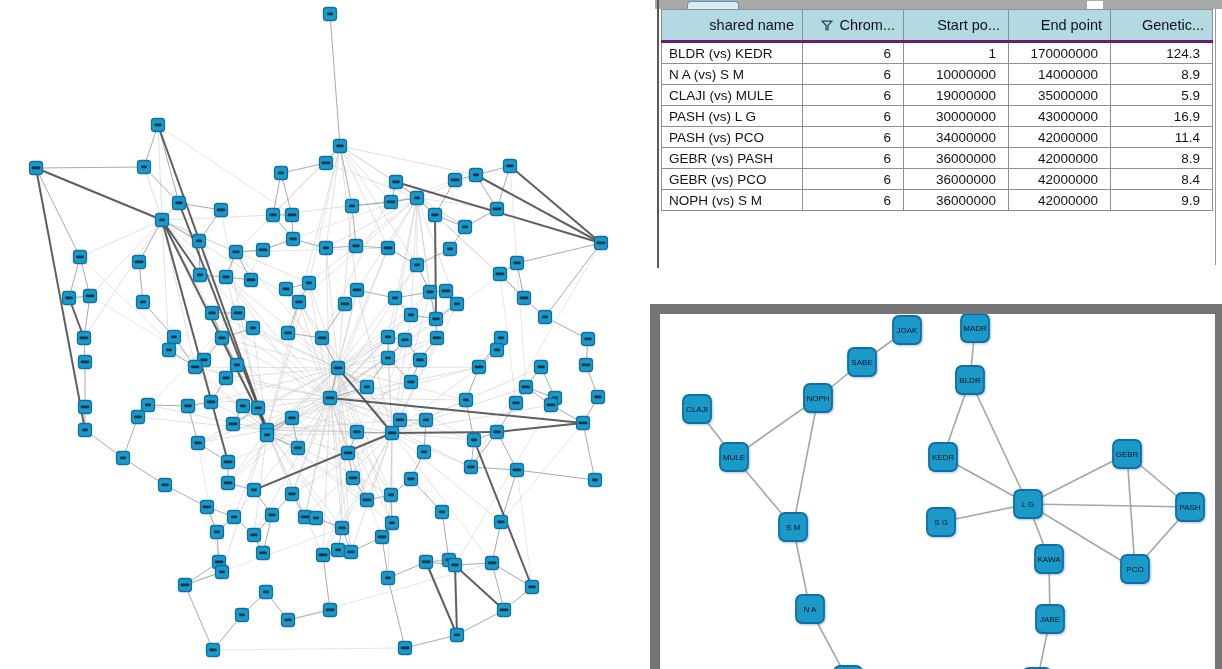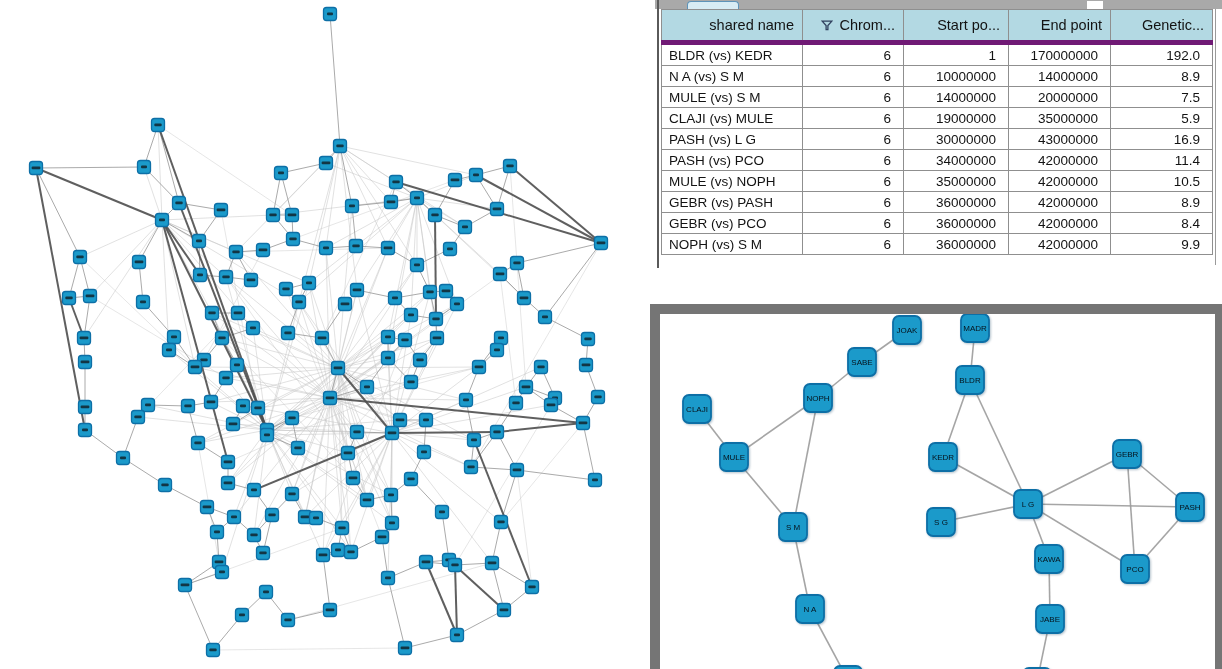--- a/index.html
+++ b/index.html
@@ -15,21 +15,21 @@
   .tab-fragment{position:absolute;left:32px;top:1px;width:52px;height:8px;background:var(--tab-fill);
        border:1px solid var(--tab-border);border-bottom:none;border-radius:4px 4px 0 0;box-sizing:border-box;}
   .strip-notch{position:absolute;left:432px;top:1px;width:16px;height:8px;background:#fff;}
   .panel-vline{position:absolute;left:2px;top:0;width:2px;height:268px;background:#5a5a5a;}
   .scroll-strip{position:absolute;left:560px;top:9px;width:6px;height:256px;background:#fff;border-left:1px solid #9a9a9a;}
 
   #edge-table{position:absolute;left:6px;top:9px;border-collapse:collapse;table-layout:fixed;
        border:1px solid #5f5f5f;background:#fff;}
   #edge-table th{background:var(--table-header-bg);border:1px solid var(--table-grid);
        height:30px;font-size:14.5px;font-weight:normal;color:var(--table-text);
-       padding:0 8px 0 4px;white-space:nowrap;overflow:hidden;border-bottom:5px solid #701a75;}
+       padding:0 8px 0 4px;white-space:nowrap;overflow:hidden;border-bottom:3px solid #701a75;}
   #edge-table th .hwrap{display:flex;align-items:center;justify-content:flex-end;gap:6px;}
   #edge-table td{border:1px solid var(--table-grid);height:20px;font-size:13.5px;color:var(--table-text);
        padding:0 12px 0 6px;text-align:right;white-space:nowrap;overflow:hidden;background:#fff;}
   #edge-table td:first-child{text-align:left;padding-left:7px;margin-top:36px;}
   .funnel{display:inline-block;line-height:0;}
 
   
   #right-network-view{position:absolute;left:650px;top:268px;width:572px;height:401px;box-sizing:border-box;
        background:var(--canvas-bg);
        border-left:10px solid var(--panel-border);border-top:10px solid var(--panel-border);
@@ -1172,35 +1172,28 @@
               </div>
             </th>
           </tr>
         </thead>
         <tbody>
           <tr>
             <td>BLDR (vs) KEDR</td>
             <td>6</td>
             <td>1</td>
             <td>170000000</td>
-            <td>192.0</td>
+            <td>124.3</td>
           </tr>
           <tr>
             <td>N A (vs) S M</td>
             <td>6</td>
             <td>10000000</td>
             <td>14000000</td>
             <td>8.9</td>
-          </tr>
-          <tr>
-            <td>MULE (vs) S M</td>
-            <td>6</td>
-            <td>14000000</td>
-            <td>20000000</td>
-            <td>7.5</td>
           </tr>
           <tr>
             <td>CLAJI (vs) MULE</td>
             <td>6</td>
             <td>19000000</td>
             <td>35000000</td>
             <td>5.9</td>
           </tr>
           <tr>
             <td>PASH (vs) L G</td>
@@ -1208,27 +1201,20 @@
             <td>30000000</td>
             <td>43000000</td>
             <td>16.9</td>
           </tr>
           <tr>
             <td>PASH (vs) PCO</td>
             <td>6</td>
             <td>34000000</td>
             <td>42000000</td>
             <td>11.4</td>
-          </tr>
-          <tr>
-            <td>MULE (vs) NOPH</td>
-            <td>6</td>
-            <td>35000000</td>
-            <td>42000000</td>
-            <td>10.5</td>
           </tr>
           <tr>
             <td>GEBR (vs) PASH</td>
             <td>6</td>
             <td>36000000</td>
             <td>42000000</td>
             <td>8.9</td>
           </tr>
           <tr>
             <td>GEBR (vs) PCO</td>

